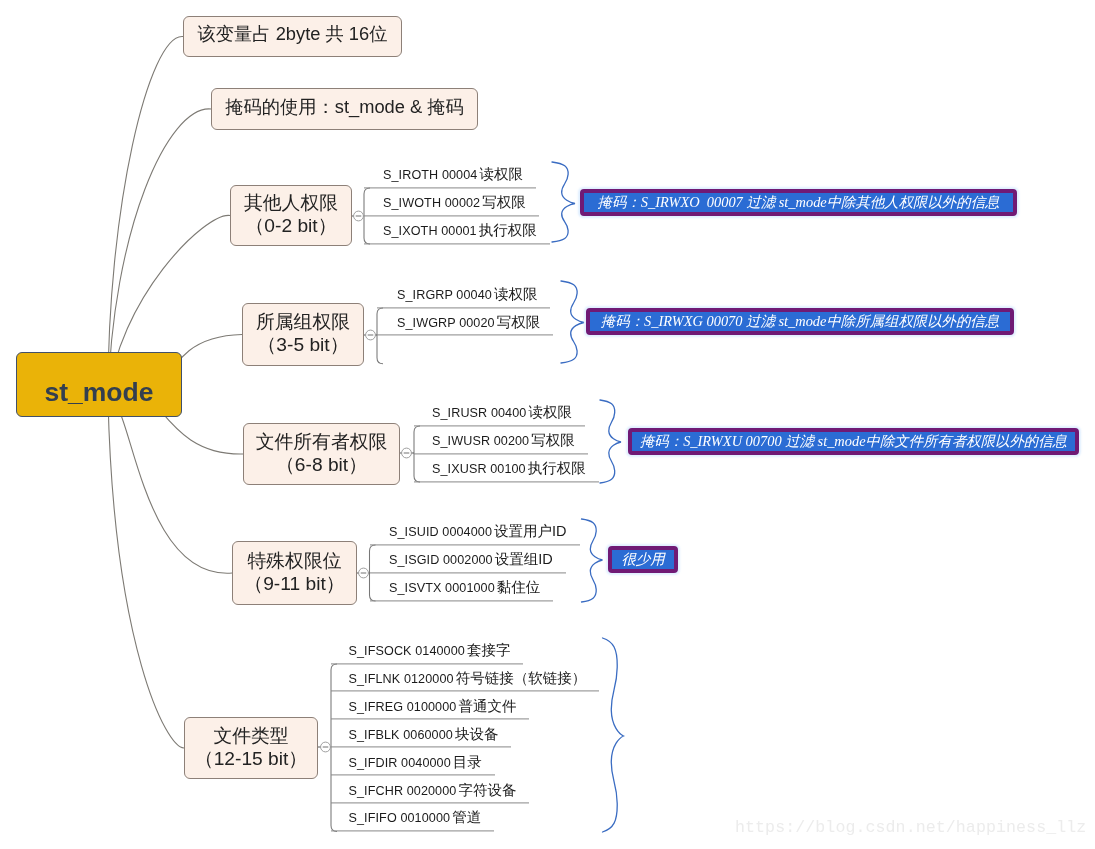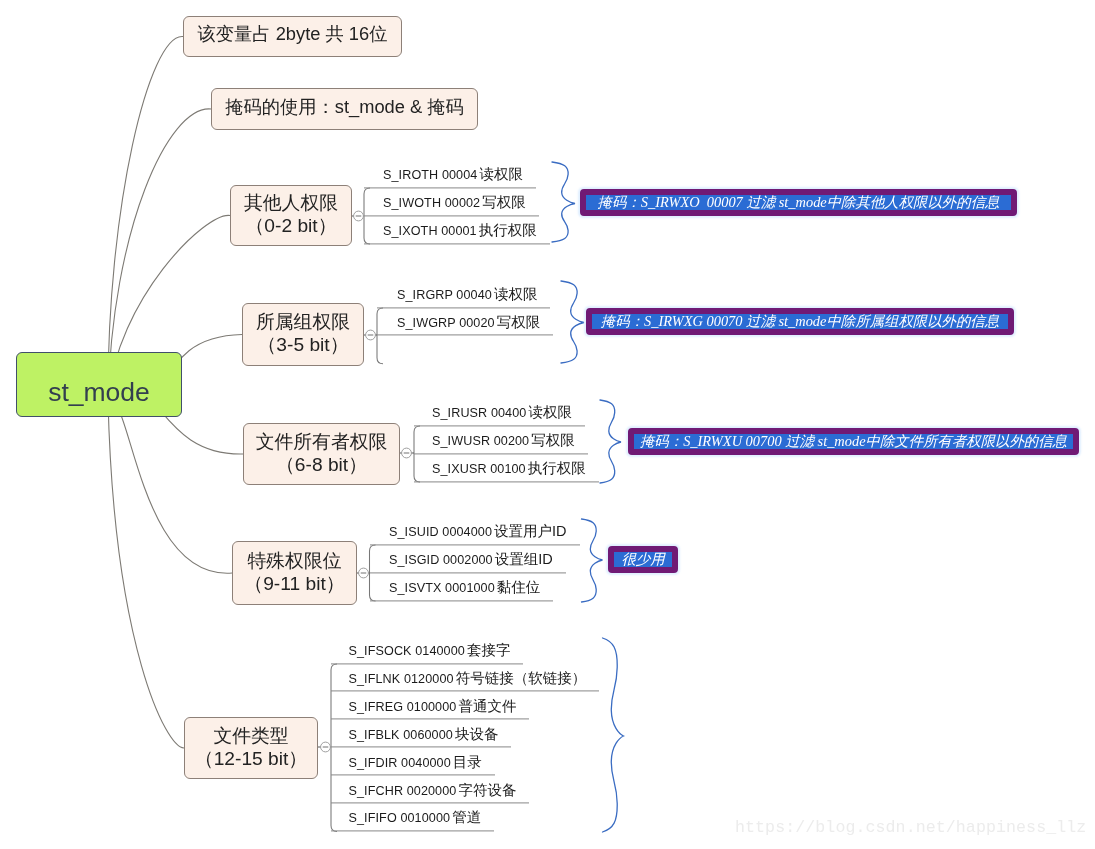--- a/index.html
+++ b/index.html
@@ -2,29 +2,29 @@
 <html><head>
 <meta charset="utf-8">
 <style>
 html,body{margin:0;padding:0;}
 body{width:1095px;height:849px;background:#fff;position:relative;overflow:hidden;
      font-family:"Liberation Sans",sans-serif;}
 #stage{position:absolute;left:0;top:0;width:1095px;height:849px;}
 svg.ov{position:absolute;left:0;top:0;width:1095px;height:849px;overflow:visible;}
 .node{position:absolute;box-sizing:border-box;border-radius:6px;display:flex;
       flex-direction:column;align-items:center;justify-content:center;text-align:center;}
-.root{background:#bef264;border:1.6px solid #41506a;color:#333f4f;
-      font-size:26.5px;font-weight:normal;letter-spacing:0px;padding-top:15px;}
+.root{background:#eab308;border:1.6px solid #41506a;color:#333f4f;
+      font-size:26.5px;font-weight:bold;letter-spacing:0px;padding-top:15px;}
 .topic{background:#fcf0e8;border:1.1px solid #8d8078;color:#222;padding-bottom:3px;}
 .topic .l1{font-size:18.8px;line-height:1.3;}
 .note{padding-bottom:4px;}
 .note .nl{font-size:18.3px;line-height:1;}
 .topic .l2{font-size:19.2px;line-height:1.12;}
 .bnote{position:absolute;box-sizing:border-box;border-radius:4px;background:#2b6cd4;
-      border:6px solid #701a75;
+      border:4px solid #701a75;
       color:#fff;font-style:italic;font-family:"Liberation Serif",serif;font-size:14.4px;
       display:flex;align-items:center;justify-content:center;white-space:pre;
       box-shadow:0 0 2px 1.5px rgba(205,228,255,.6);}
 .leafwrap{position:absolute;transform:translateY(-100%);line-height:0;box-sizing:content-box;}
 .leaf{display:inline-block;white-space:nowrap;color:#1b1b1b;font-size:12.6px;
       line-height:1;padding-bottom:5px;padding-right:13px;border-bottom:1.05px solid #888;}
 .leaf .code{font-size:12.6px;letter-spacing:.1px;}
 .leaf .desc{font-size:14.5px;}
 .leaf .gap{display:inline-block;width:2px;}
 .wm{position:absolute;color:#ececec;font-family:"Liberation Mono",monospace;font-size:16.6px;

